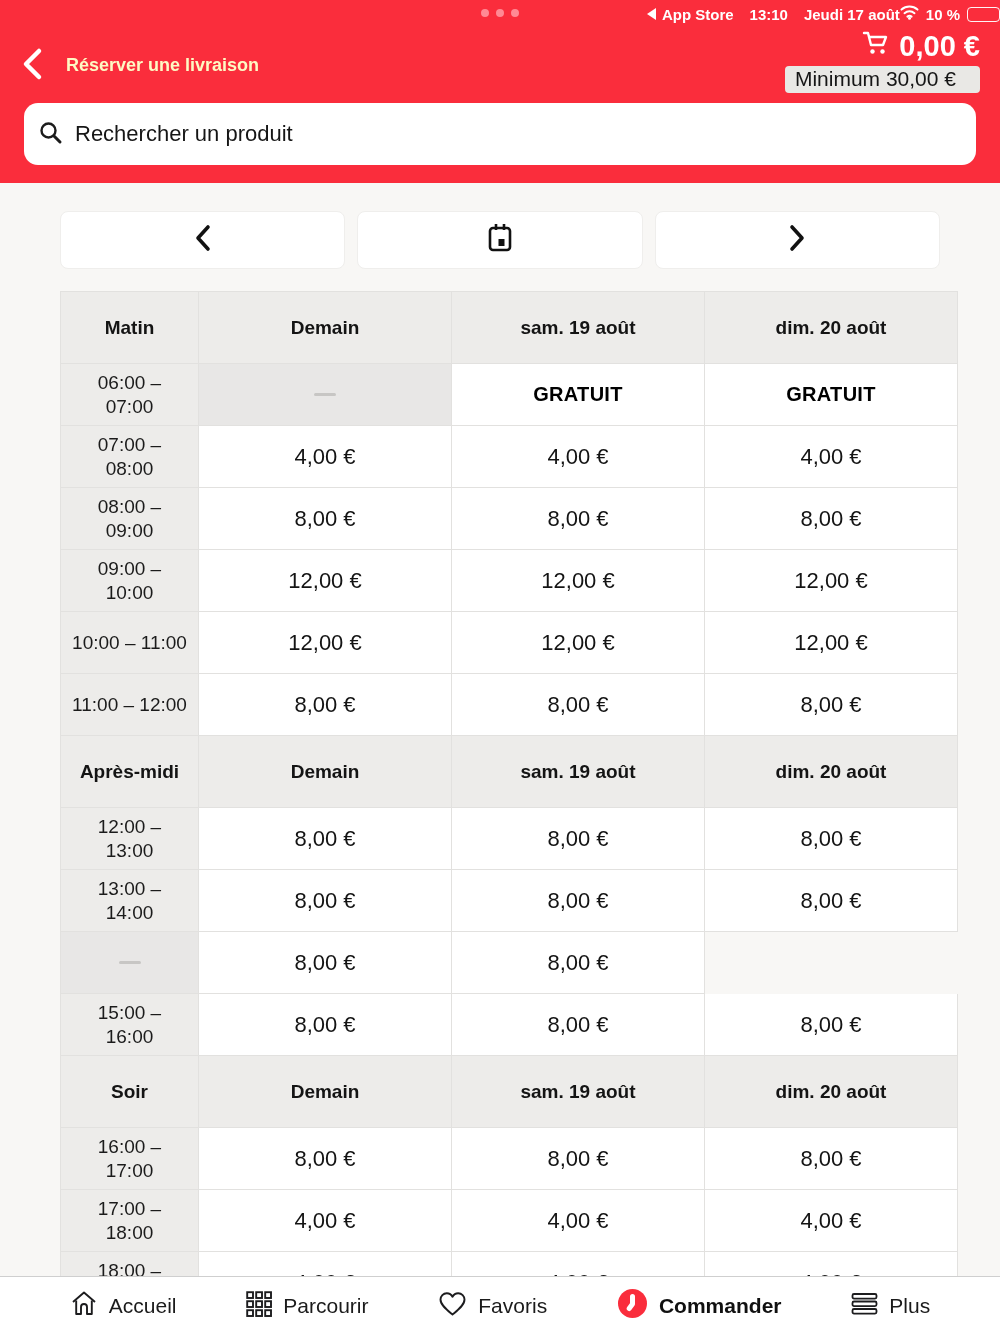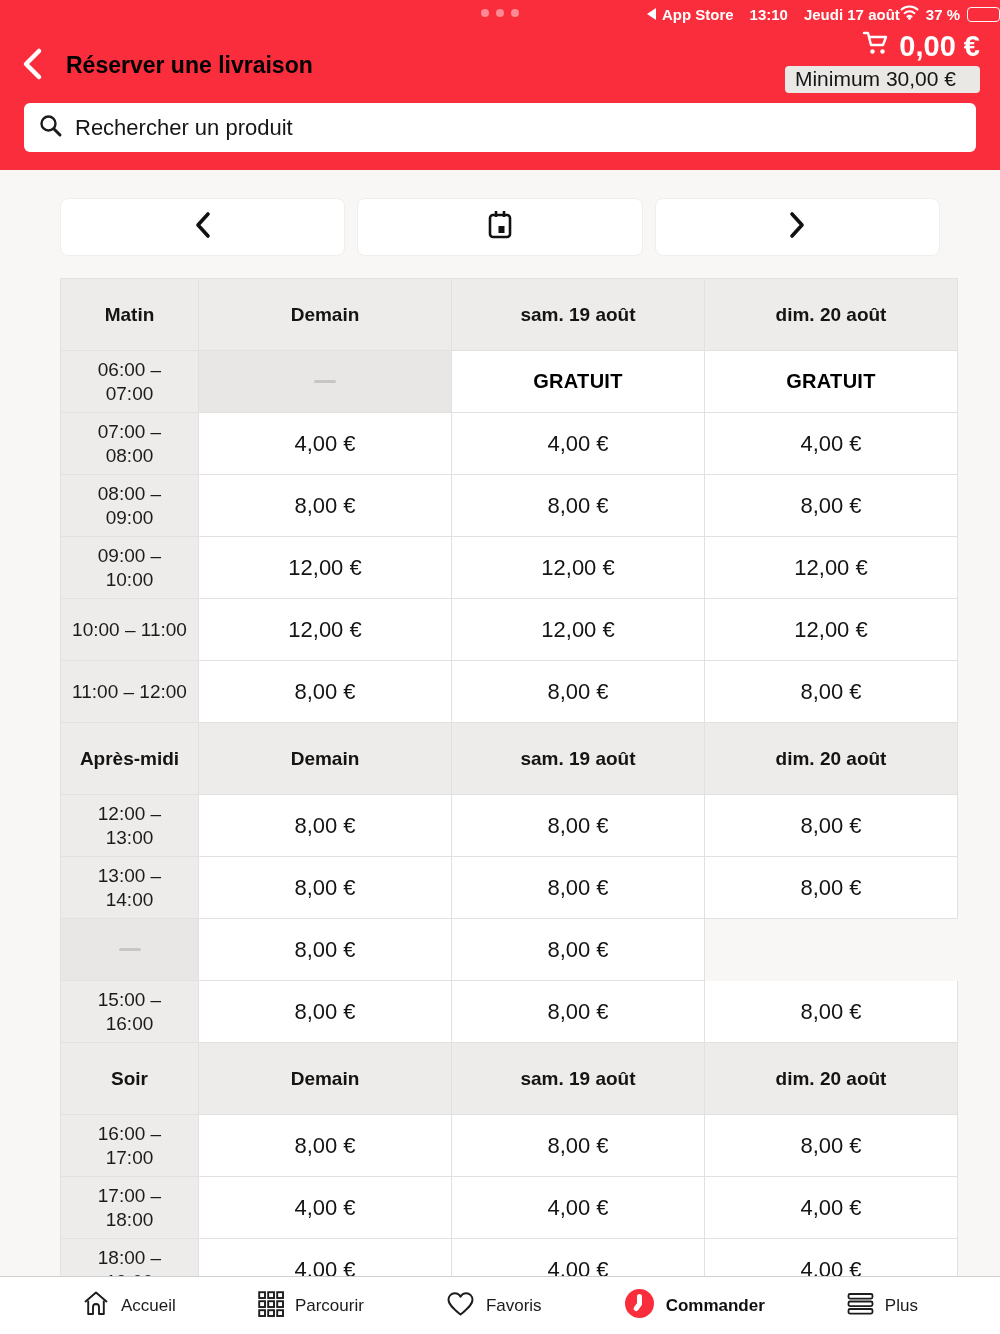--- a/index.html
+++ b/index.html
@@ -18,27 +18,27 @@
   .dots { position:absolute; top:9px; left:50%; transform:translateX(-50%); display:flex; gap:7px; }
   .dot { width:8px; height:8px; border-radius:50%; background:#ff8a94; }
   .battery { width:33px; height:15px; border:1.5px solid rgba(255,255,255,.95); border-radius:4px;
              position:relative; padding:1.5px; }
   .battery .fill { width:37%; height:100%; background:#fff; border-radius:1.5px; }
   .battery .nub { position:absolute; right:-4px; top:4px; width:2.5px; height:6px;
                   background:rgba(255,255,255,.95); border-radius:0 2px 2px 0; }
 
   .title-row { display:flex; justify-content:space-between; padding:4px 20px 0 20px; }
   .title-left { display:flex; align-items:center; gap:22px; margin-top:8px; }
-  .page-title { color:#000000; font-size:23px; font-weight:700; }
+  .page-title { color:#fef9c3; font-size:18px; font-weight:700; }
   .title-right { display:flex; flex-direction:column; align-items:flex-end; }
   .cart-row { display:flex; align-items:center; gap:9px; color:#fff; font-size:29px; font-weight:700; }
   .min-badge { margin-top:3px; background:#e9e8e5; color:#161616; font-size:21px;
                padding:1px 24px 2px 10px; border-radius:4px; }
 
-  .search-bar { margin:10px 24px 0 24px; height:49px; background:#fff; border-radius:6px;
+  .search-bar { margin:10px 24px 0 24px; height:62px; background:#fff; border-radius:14px;
                 display:flex; align-items:center; padding:0 14px; gap:12px; }
   .search-bar input { border:none; outline:none; flex:1; font-size:22px; color:#161616;
                       font-family:"Liberation Sans", sans-serif; background:transparent; }
   .search-bar input::placeholder { color:#161616; opacity:1; }
 
   
   .content { padding-top:28px; }
   .nav-buttons { margin:0 60px; display:flex; gap:12px; }
   .nav-btn { flex:1; height:58px; background:#fff; border:1px solid #efeeec; border-radius:8px;
              display:flex; align-items:center; justify-content:center; }
@@ -54,21 +54,21 @@
   .t-price { font-size:22px; color:#141414; }
   .t-free { font-size:20px; font-weight:600; color:#000000; letter-spacing:.3px; }
   .t-disabled { background:#e8e7e6 !important; }
   .dash { width:22px; height:3px; background:#c7c6c4; border-radius:2px; }
 
   
   .tab-bar { position:absolute; left:0; bottom:0; width:1000px; height:58px; background:#fff;
              border-top:1px solid #cfcfcf; display:flex; align-items:center;
              justify-content:space-evenly; }
   .tab-item { display:flex; align-items:center; gap:11px; }
-  .tab-label { font-size:17px; color:#1b1b1b; }
+  .tab-label { font-size:21px; color:#1b1b1b; }
   .tab-item.active .tab-label { font-weight:700; color:#101010; }
 </style>
 </head>
 <body>
 
 <div class="app-header">
   <div class="status-bar">
     <div class="sb-left">
       <span class="sb-back">
         <span class="back-tri"></span>
@@ -81,21 +81,21 @@
       <span>
         <svg width="19" height="15" viewBox="0 0 19 15">
             <g fill="none" stroke="#fff" stroke-width="2" stroke-linecap="round">
               <path d="M1.5 4.6 A 12 12 0 0 1 17.5 4.6"></path>
               <path d="M4.5 8.2 A 7.5 7.5 0 0 1 14.5 8.2"></path>
               <path d="M7.4 11.6 A 3.4 3.4 0 0 1 11.6 11.6"></path>
             </g>
             <circle cx="9.5" cy="13.3" r="1.5" fill="#fff"></circle>
           </svg>
       </span>
-      <span>37 %</span>
+      <span>10 %</span>
       <span class="battery"><span class="fill"></span><span class="nub"></span></span>
     </div>
   </div>
   <div class="dots">
     <span class="dot"></span>
       <span class="dot"></span>
       <span class="dot"></span>
   </div>
 
   <div class="title-row">

